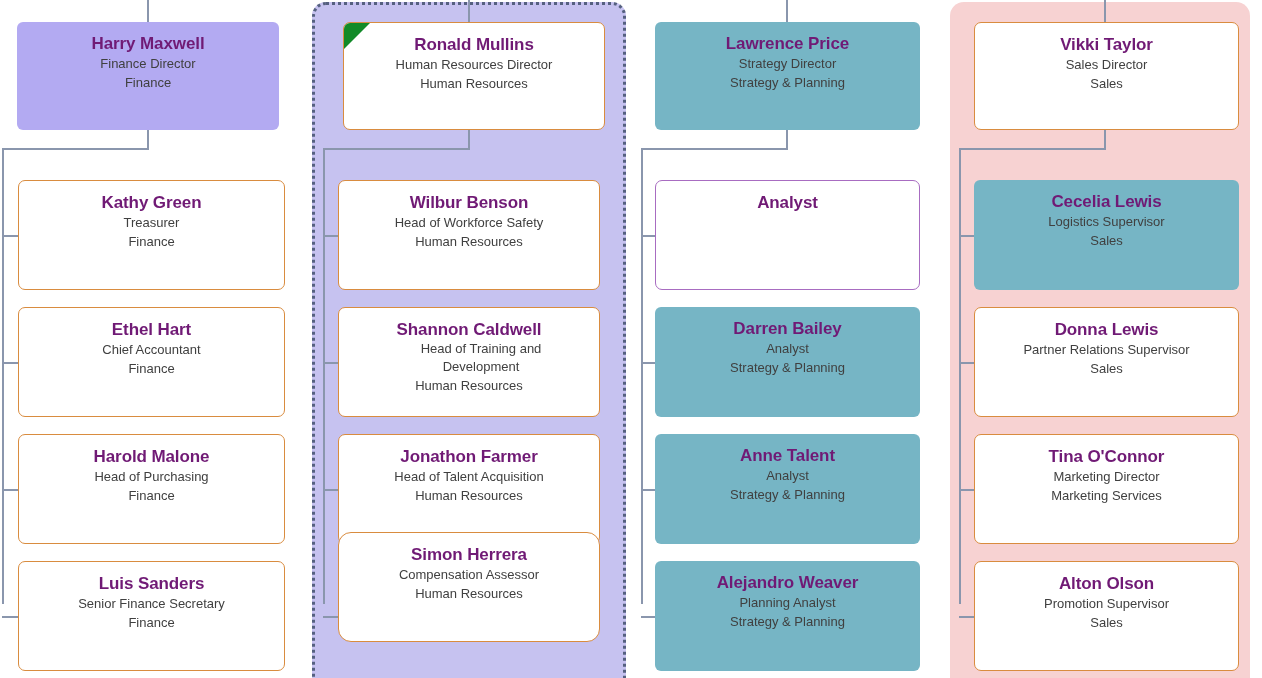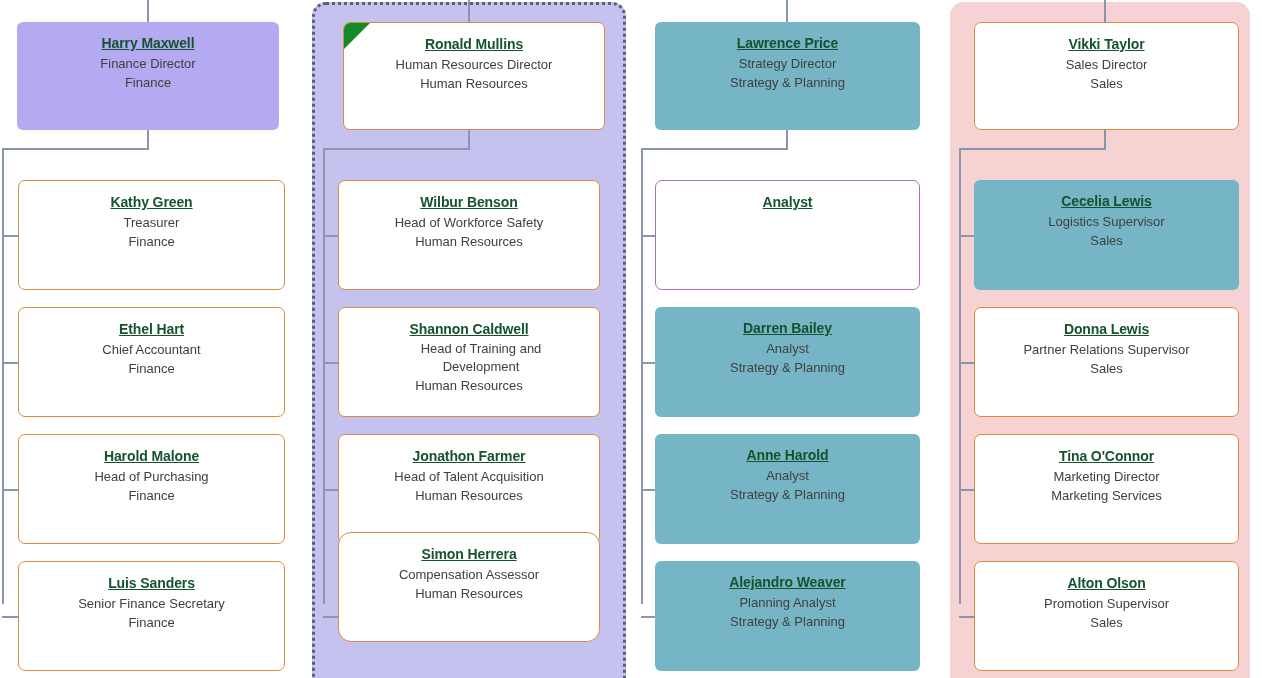--- a/index.html
+++ b/index.html
@@ -40,26 +40,25 @@
     position: absolute;
     box-sizing: border-box;
     border-radius: 7px;
     border: 1.5px solid #d98c3f;
     background: #ffffff;
     padding-top: 11px;
     text-align: center;
     overflow: hidden;
   }
   .node .nm {
-    font-size: 14px;
+    font-size: 17px;
     font-weight: bold;
-    color: #14532d;
+    color: #701a75;
     line-height: 21px;
     letter-spacing: -0.1px;
-    text-decoration: underline;
   }
   .node .ti,
   .node .dp {
     font-size: 13px;
     color: #404040;
     line-height: 19px;
   }
   
   .node.fill-lav {
     background: #b3aaf2;
@@ -193,21 +192,21 @@
     <div class="nm">Analyst</div>
   </div>
 
   <div class="node fill-teal" style="left:655px; top:307px; width:265px; height:110px;">
     <div class="nm">Darren Bailey</div>
     <div class="ti">Analyst</div>
     <div class="dp">Strategy &amp; Planning</div>
   </div>
 
   <div class="node fill-teal" style="left:655px; top:434px; width:265px; height:110px;">
-    <div class="nm">Anne Harold</div>
+    <div class="nm">Anne Talent</div>
     <div class="ti">Analyst</div>
     <div class="dp">Strategy &amp; Planning</div>
   </div>
 
   <div class="node fill-teal" style="left:655px; top:561px; width:265px; height:110px;">
     <div class="nm">Alejandro Weaver</div>
     <div class="ti">Planning Analyst</div>
     <div class="dp">Strategy &amp; Planning</div>
   </div>
 

